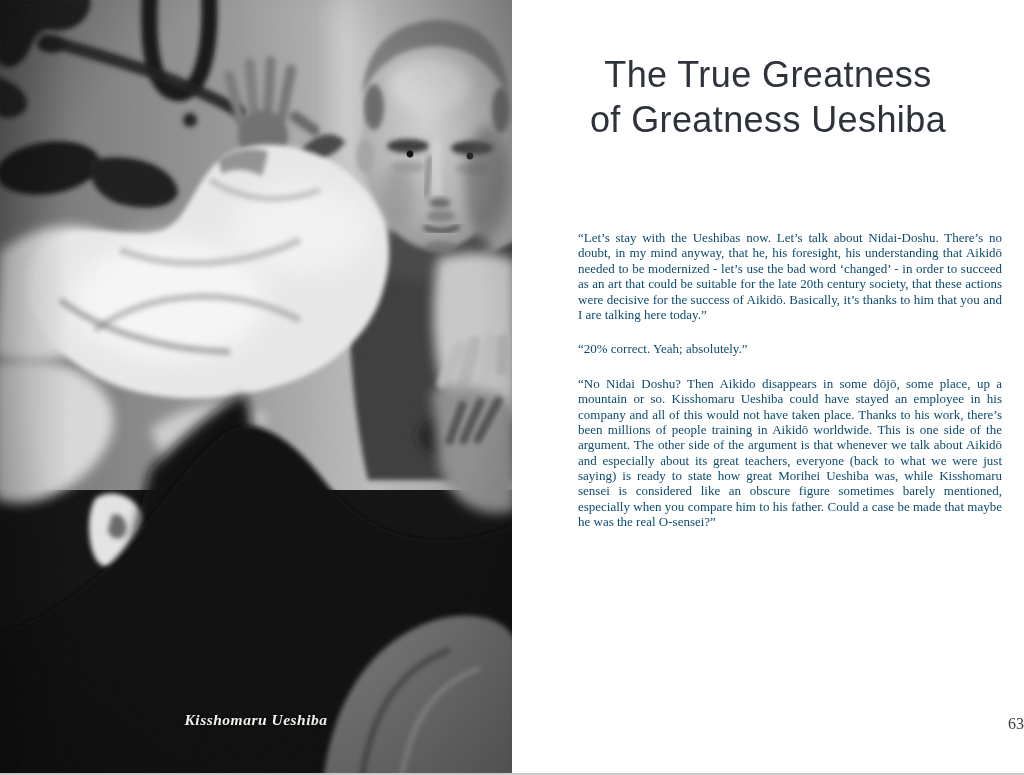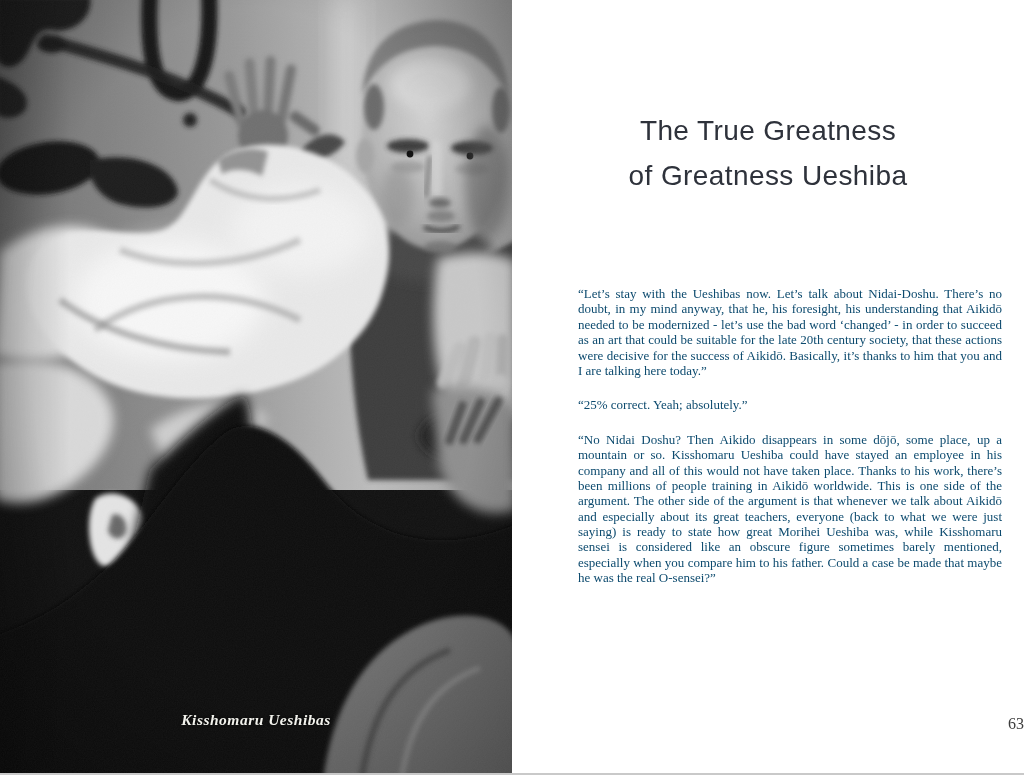--- a/index.html
+++ b/index.html
@@ -13,23 +13,23 @@
   .photo-page svg { position:absolute; inset:0; display:block; }
   .photo-caption {
     position:absolute; left:50%; bottom:46px; transform:translateX(-50%);
     font-family:"Liberation Serif","DejaVu Serif",serif; font-style:italic; font-weight:bold;
     font-size:15.5px; color:#f2f2ec; letter-spacing:.5px; white-space:nowrap;
     text-shadow:0 0 3px rgba(0,0,0,.8);
   }
   
   .text-page { position:relative; width:512px; height:775px; background:#ffffff; flex:0 0 512px; }
   .chapter-title {
-    padding-top:108px; text-align:center;
+    padding-top:52px; text-align:center;
     font-family:"Liberation Sans","DejaVu Sans",sans-serif; font-weight:300;
-    font-size:28px; line-height:45px; color:#2e323b; letter-spacing:.4px;
+    font-size:36px; line-height:45px; color:#2e323b; letter-spacing:.4px;
   }
   .chapter-title .t-line { display:block; }
   .chapter-body {
     margin:88px 22px 0 66px; width:424px;
     font-family:"Liberation Serif","DejaVu Serif",serif;
     font-size:13px; line-height:1.185; color:#0c4a6e;
     text-align:justify;
   }
   .chapter-body p { margin:0 0 19px 0; }
   .folio {
@@ -171,29 +171,29 @@
         <path d="M400,790 C408,720 436,684 480,668" stroke="#989898" stroke-width="5" fill="none" opacity="0.8" filter="url(#b3)"></path>
       </g>
 
       <g>
         <rect x="0" y="0" width="512" height="775" fill="url(#vg)"></rect>
         <rect x="0" y="0" width="70" height="775" fill="url(#leftEdge)" opacity="0.6"></rect>
       </g>
       <rect x="0" y="0" width="512" height="775" filter="url(#grain)" opacity="0.5"></rect>
     </svg>
 
-    <div class="photo-caption">Kisshomaru Ueshibas</div>
+    <div class="photo-caption">Kisshomaru Ueshiba</div>
   </div>
 
   <div class="text-page">
     <h1 class="chapter-title">
       <span class="t-line">The True Greatness</span>
       <span class="t-line">of Greatness Ueshiba</span>
     </h1>
     <div class="chapter-body">
       <p>“Let’s stay with the Ueshibas now. Let’s talk about Nidai-Doshu. There’s no doubt, in my mind anyway, that he, his foresight, his understanding that Aikidō needed to be modernized - let’s use the bad word ‘changed’ - in order to succeed as an art that could be suitable for the late 20th century society, that these actions were decisive for the success of Aikidō. Basically, it’s thanks to him that you and I are talking here today.”</p>
-      <p>“25% correct. Yeah; absolutely.”</p>
+      <p>“20% correct. Yeah; absolutely.”</p>
       <p>“No Nidai Doshu? Then Aikido disappears in some dōjō, some place, up a mountain or so. Kisshomaru Ueshiba could have stayed an employee in his company and all of this would not have taken place. Thanks to his work, there’s been millions of people training in Aikidō worldwide. This is one side of the argument. The other side of the argument is that whenever we talk about Aikidō and especially about its great teachers, everyone (back to what we were just saying) is ready to state how great Morihei Ueshiba was, while Kisshomaru sensei is considered like an obscure figure sometimes barely mentioned, especially when you compare him to his father. Could a case be made that maybe he was the real O-sensei?”</p>
     </div>
     <div class="folio">63</div>
   </div>
 
 </div>
 
 </body></html>

